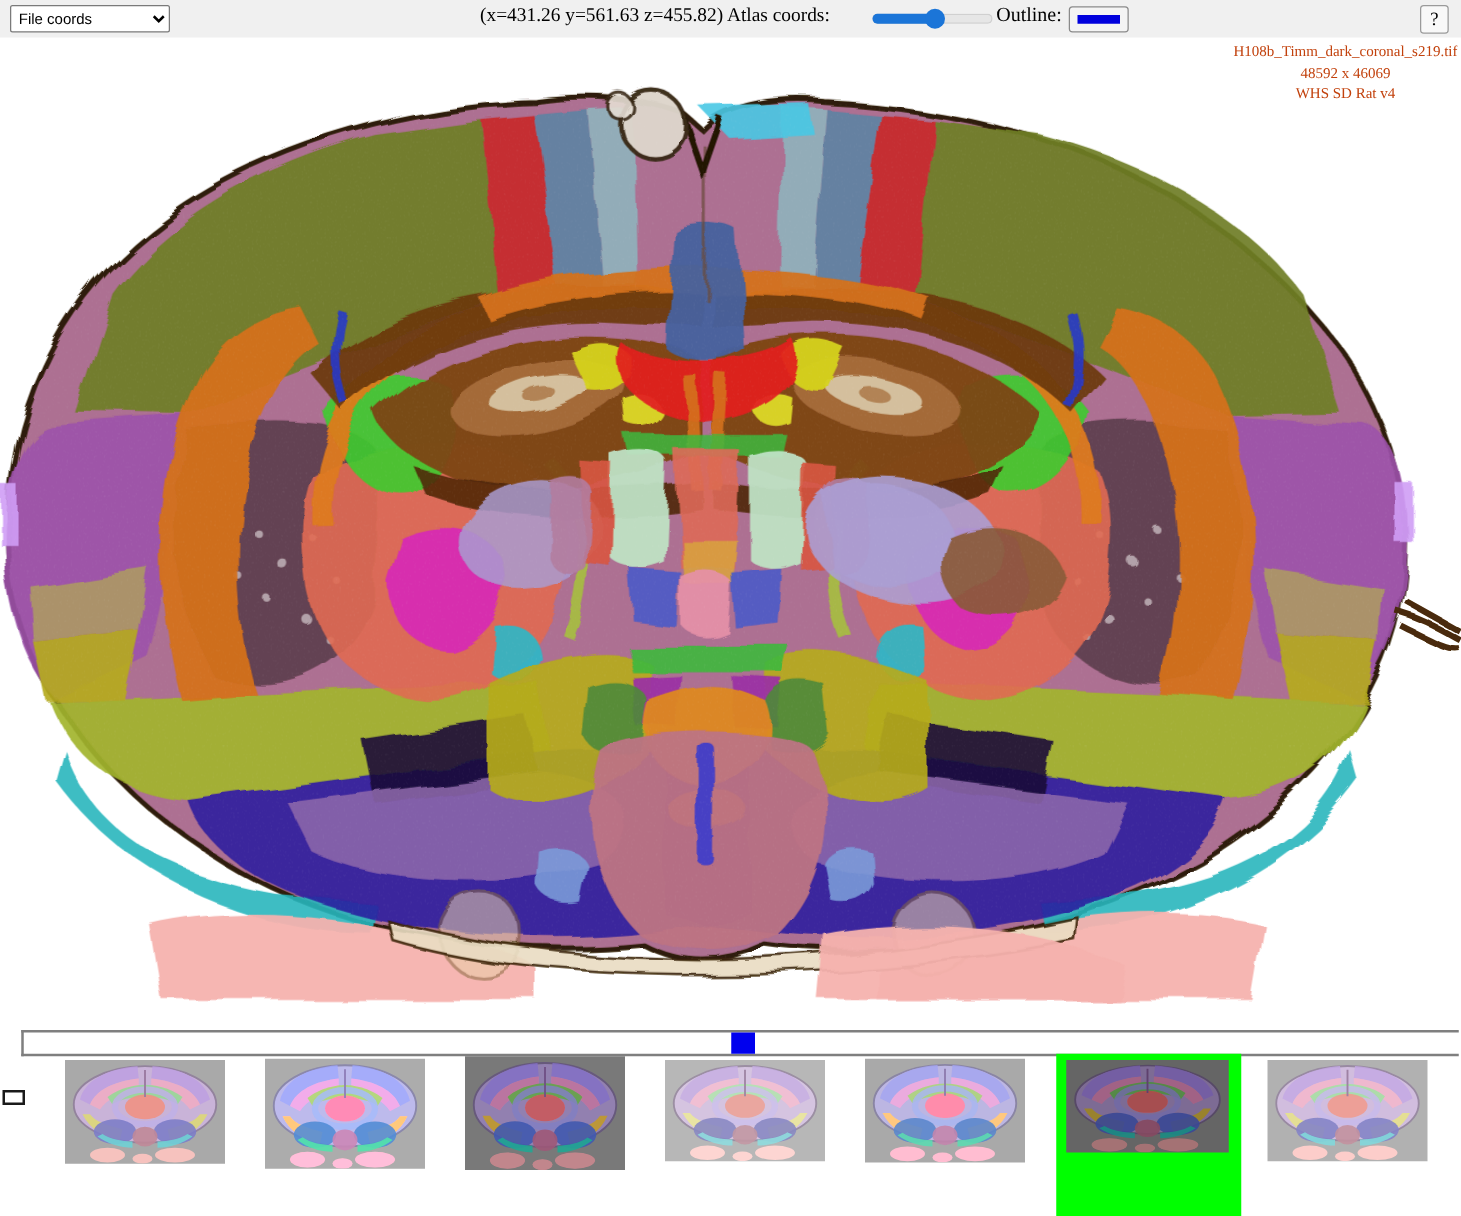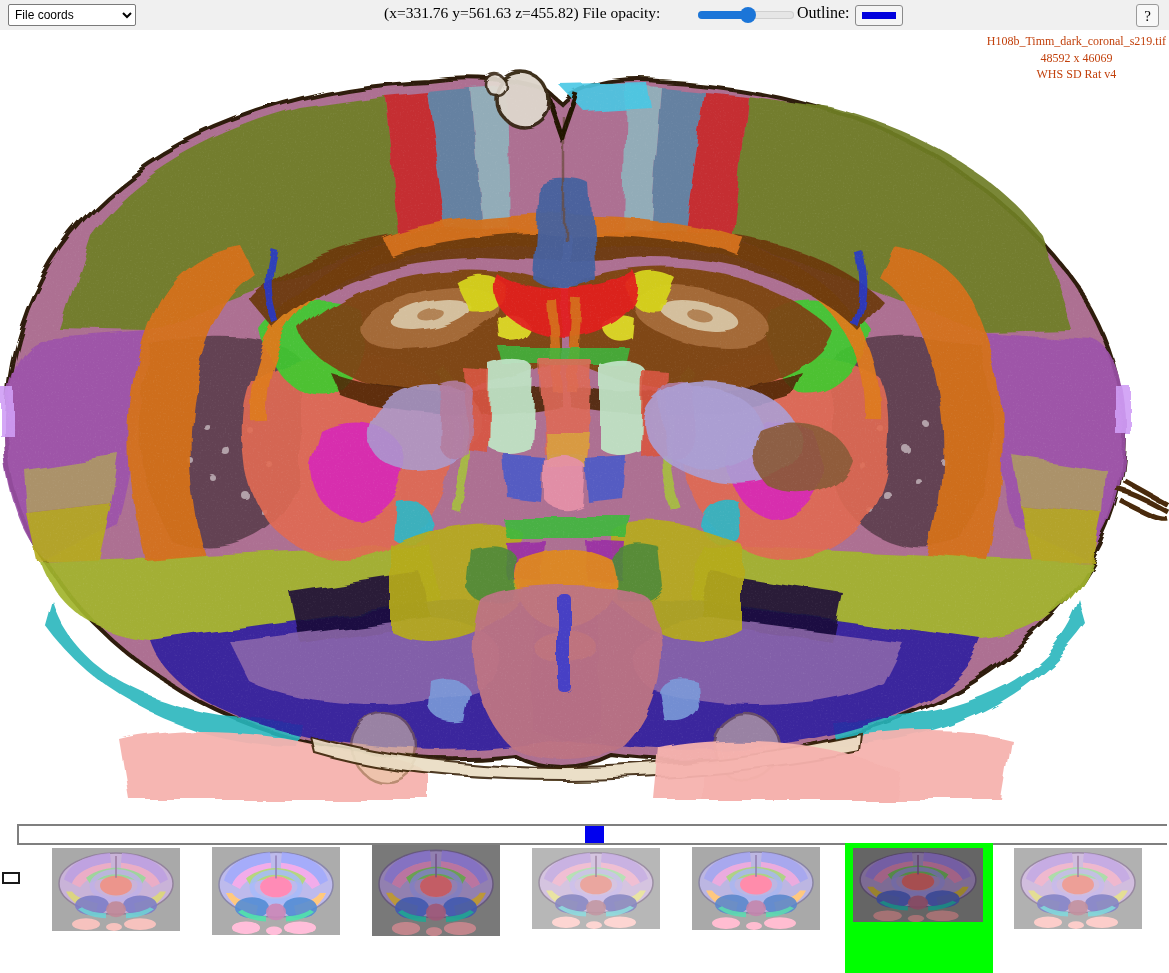--- a/index.html
+++ b/index.html
@@ -160,21 +160,21 @@
     <path d="M 660,748 C 720,736 790,740 840,752 L 900,772 L 895,800 L 655,800 Z" fill="#f5b2ae" opacity=".95"></path>
     <path d="M 1118,490 C 1140,496 1156,506 1169,513 M 1122,502 C 1146,514 1160,522 1169,520 M 1126,482 L 1169,506" stroke="#4a2a08" stroke-width="5" fill="none"></path>
   </g>
   <rect x="0" y="60" width="1169" height="740" clip-path="url(#clip-sil)" filter="url(#speckle)" opacity=".14"></rect>
 </svg>
 
 <div class="toolbar">
   <select class="coords-select">
     <option>File coords</option>
   </select>
-  <span class="pos-label"><span>(x=331.76 y=561.63 z=455.82)</span> <span>File opacity:</span></span>
+  <span class="pos-label"><span>(x=431.26 y=561.63 z=455.82)</span> <span>Atlas coords:</span></span>
   <div class="slider">
     <div class="track"></div>
     <div class="fill"></div>
     <div class="thumb"></div>
   </div>
   <span class="outline-label">Outline:</span>
   <button class="outline-btn">
     <span class="swatch"></span>
   </button>
   <button class="help-btn">?</button>

